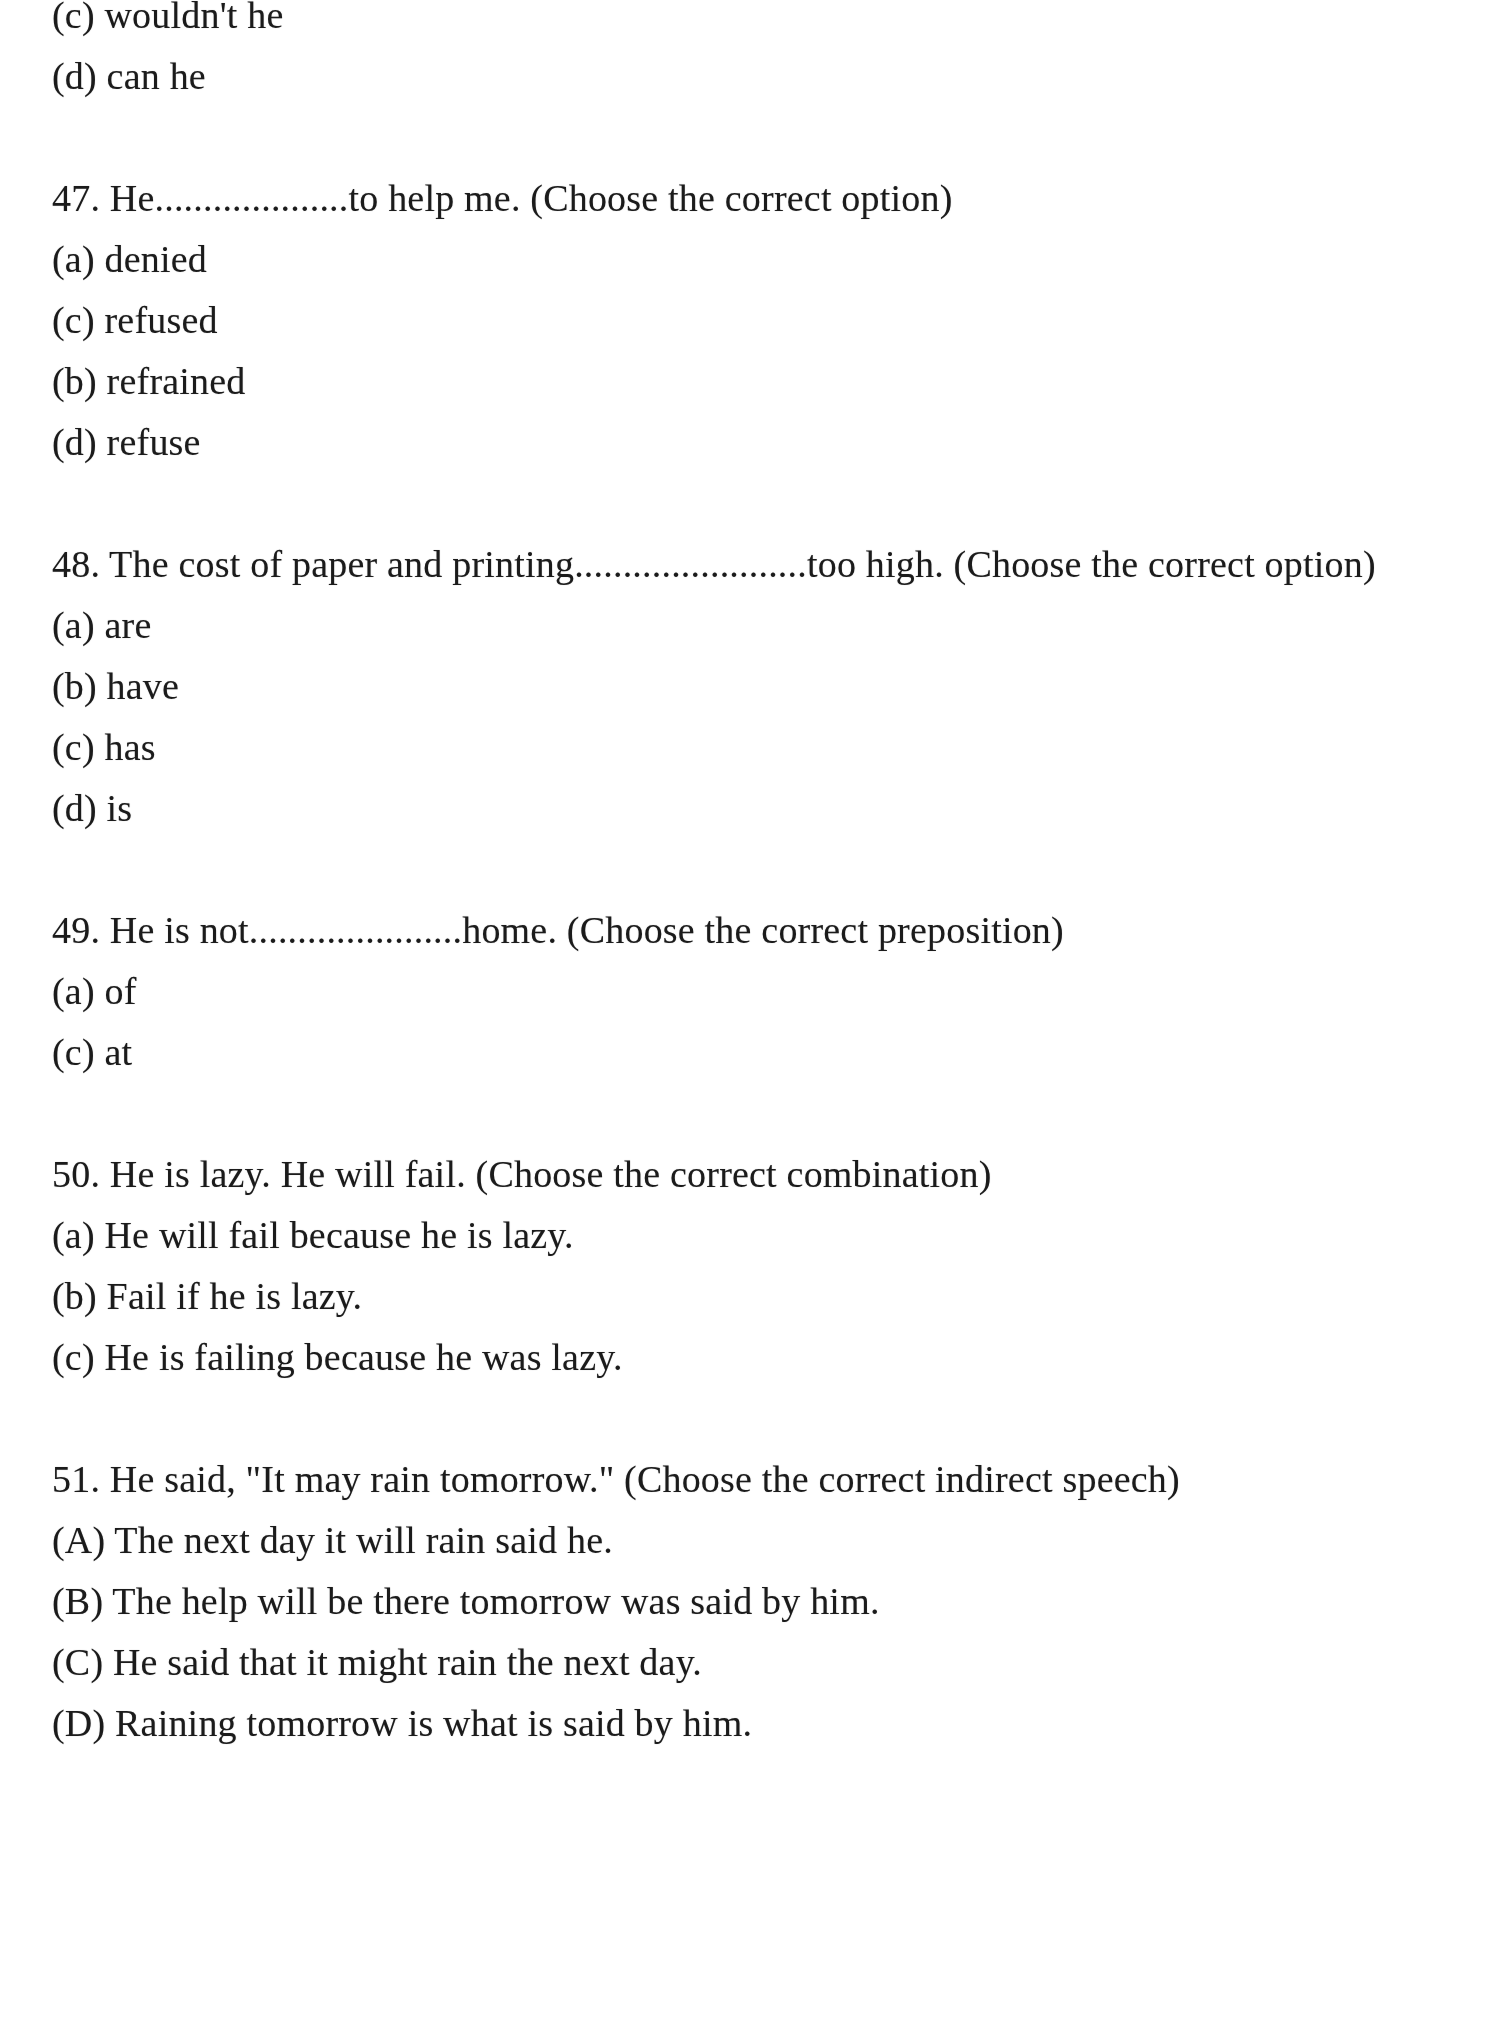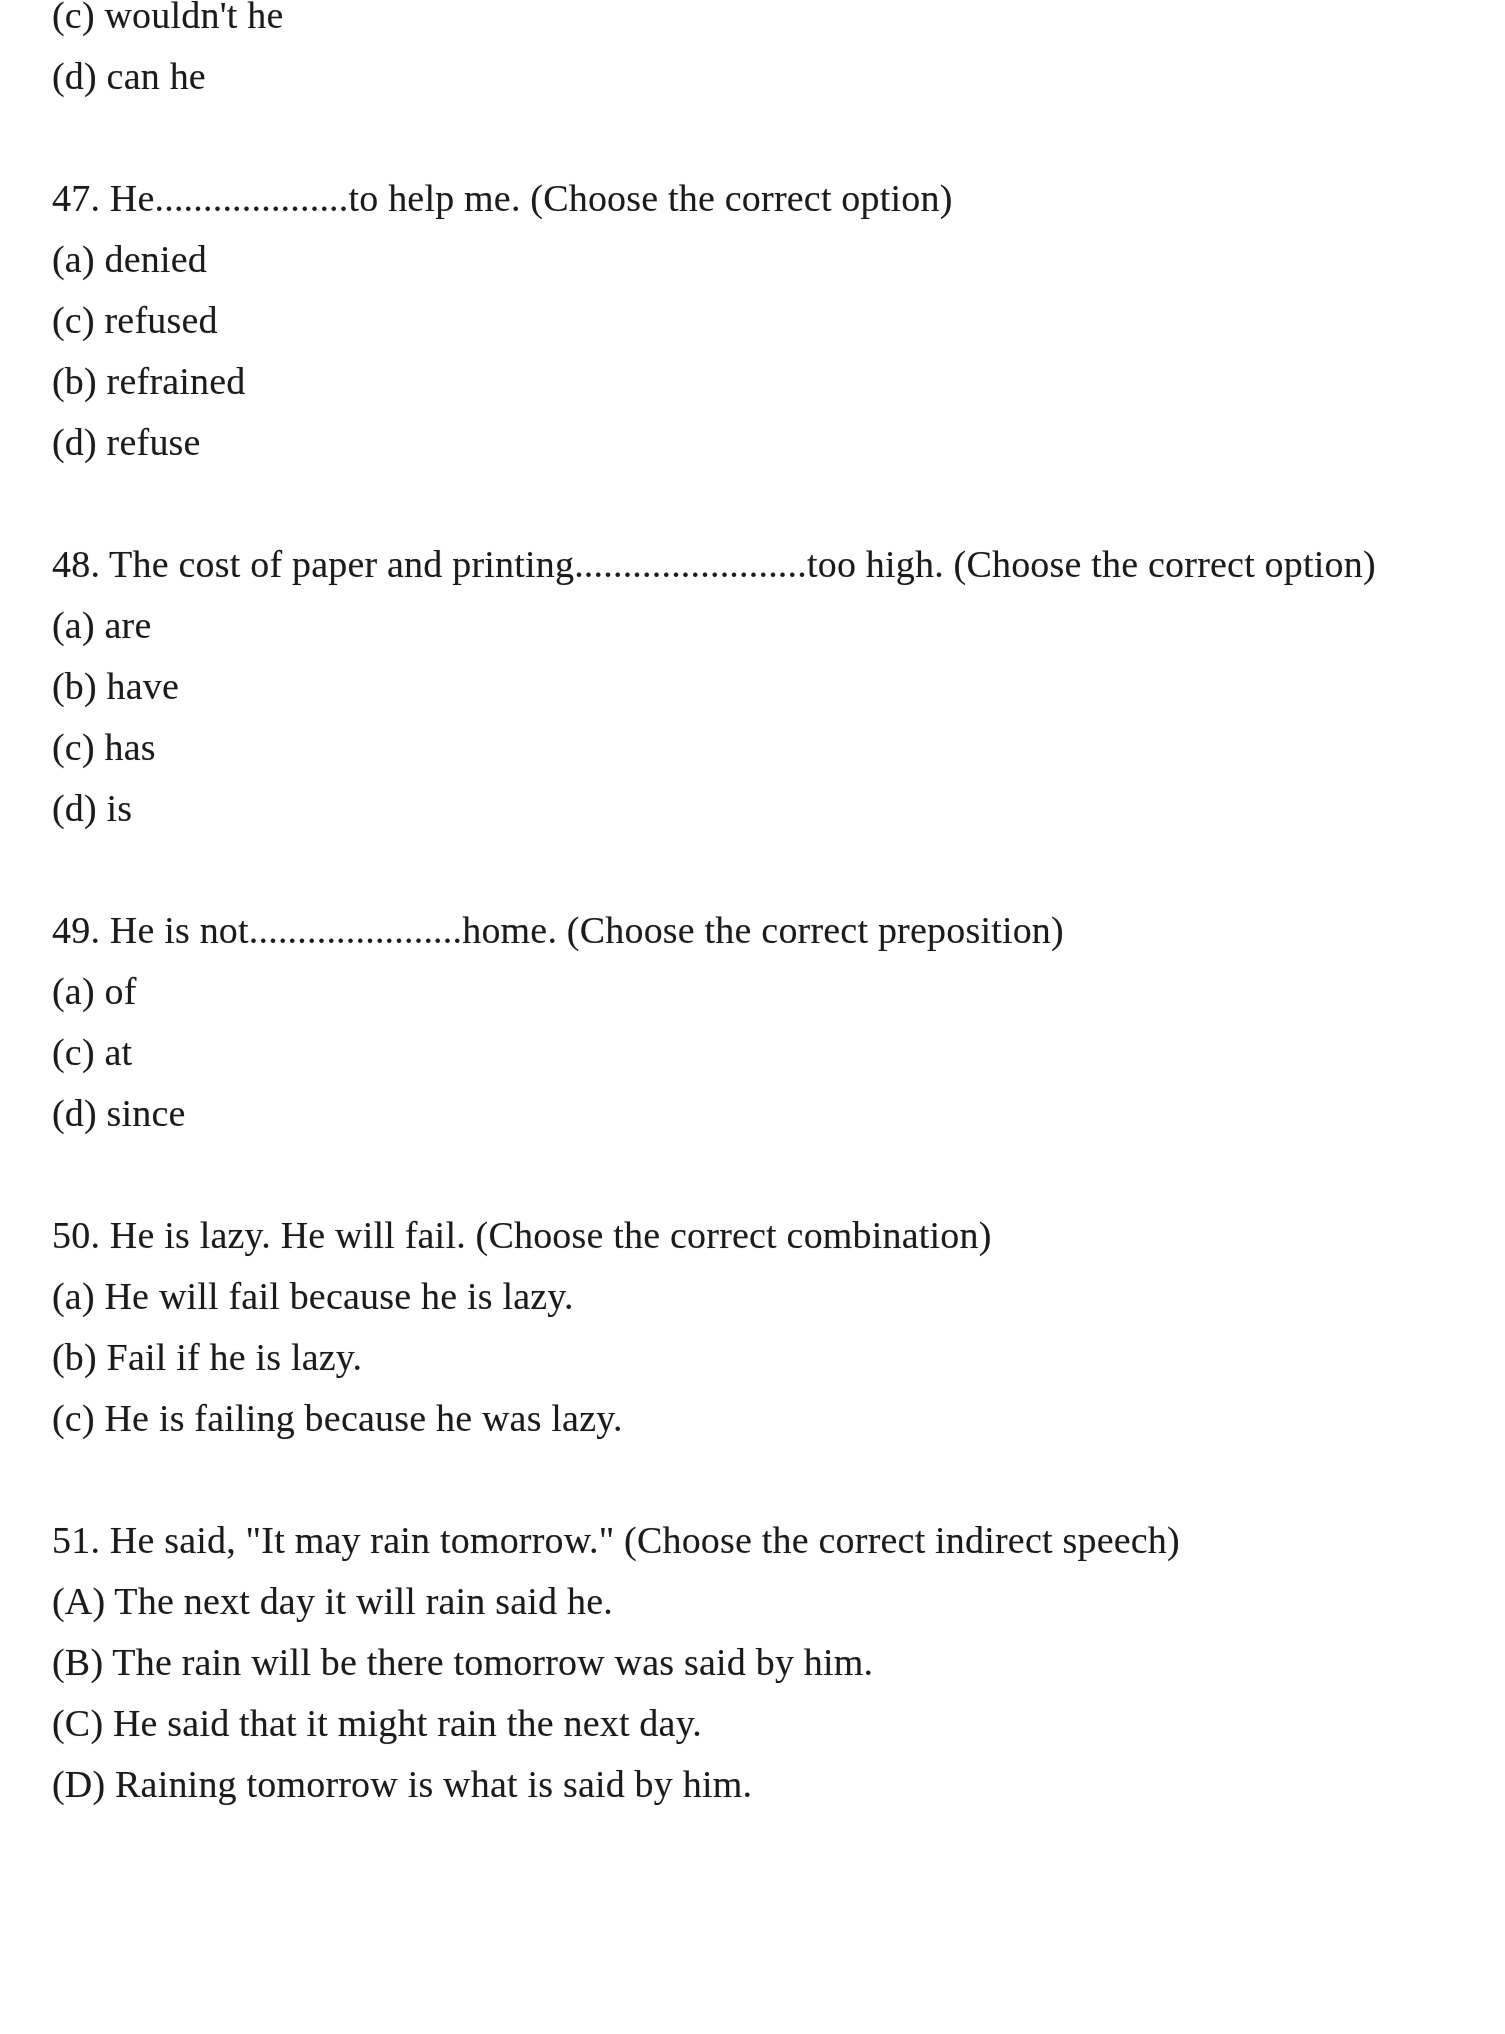--- a/index.html
+++ b/index.html
@@ -55,30 +55,29 @@
     <p class="line">(a) are</p>
     <p class="line">(b) have</p>
     <p class="line">(c) has</p>
     <p class="line">(d) is</p>
   </section>
 
   <section class="block">
     <p class="line">49. He is not......................home. (Choose the correct preposition)</p>
     <p class="line">(a) of</p>
     <p class="line">(c) at</p>
-    <p class="line">(d) since</p>
   </section>
 
   <section class="block">
     <p class="line">50. He is lazy. He will fail. (Choose the correct combination)</p>
     <p class="line">(a) He will fail because he is lazy.</p>
     <p class="line">(b) Fail if he is lazy.</p>
     <p class="line">(c) He is failing because he was lazy.</p>
   </section>
 
   <section class="block">
     <p class="line">51. He said, "It may rain tomorrow." (Choose the correct indirect speech)</p>
     <p class="line">(A) The next day it will rain said he.</p>
-    <p class="line">(B) The rain will be there tomorrow was said by him.</p>
+    <p class="line">(B) The help will be there tomorrow was said by him.</p>
     <p class="line">(C) He said that it might rain the next day.</p>
     <p class="line">(D) Raining tomorrow is what is said by him.</p>
   </section>
 </main>
 
 </body></html>

